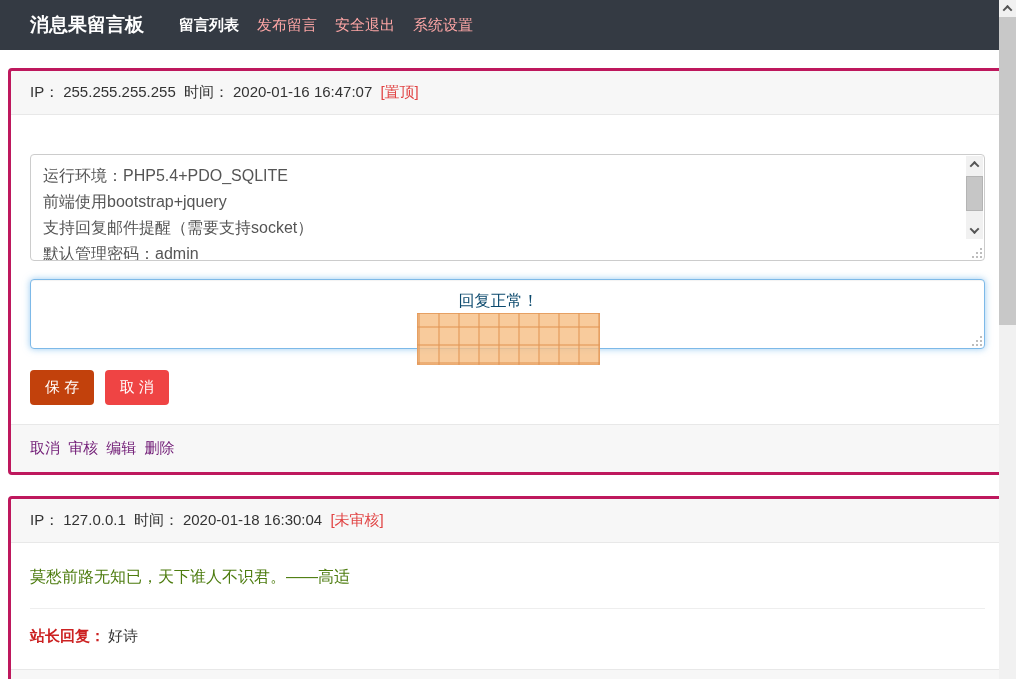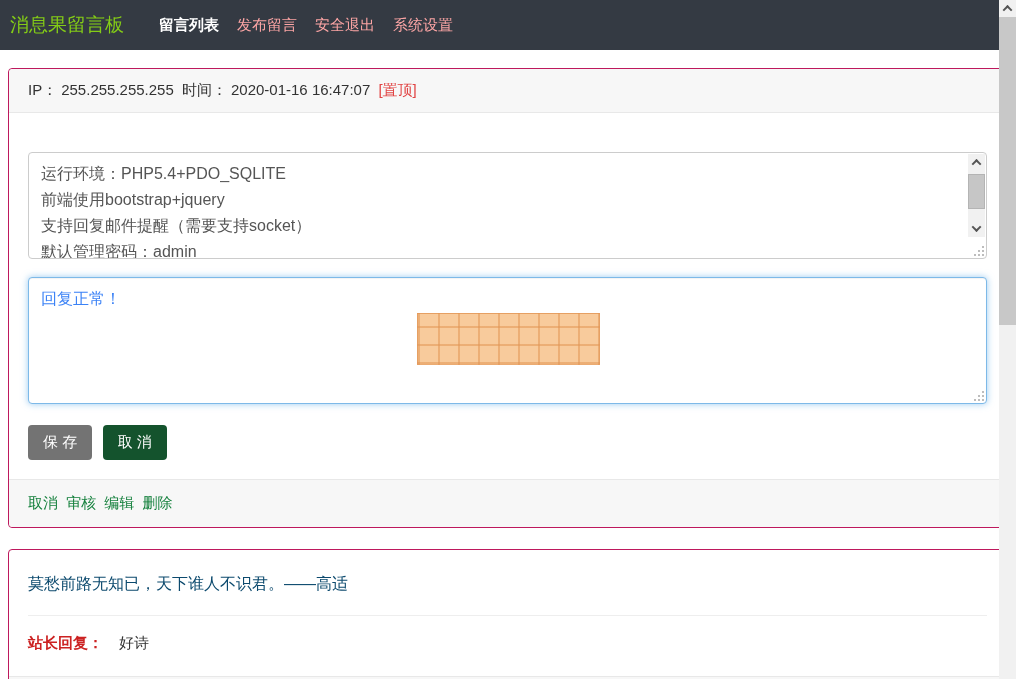--- a/index.html
+++ b/index.html
@@ -7,56 +7,57 @@
   body {
     width:1016px; height:679px; overflow:hidden; position:relative;
     background:#fff; font-family:"Liberation Sans","DejaVu Sans",sans-serif;
     color:#333;
   }
   
   .navbar {
     height:50px; width:999px; background:#343a43;
     display:flex; align-items:center; padding:0 10px;
   }
-  .brand { color:#84cc16; font-size:19px; font-weight:normal; margin-right:26px; cursor:pointer; }
+  .brand { color:#ffffff; font-size:19px; font-weight:bold; margin-right:26px; cursor:pointer;margin-left:20px; }
   .nav-items { display:flex; align-items:center;text-align:right; }
   .nav-item { font-size:15px; color:#fca5a5; padding:8px 9px; cursor:pointer; }
   .nav-item.active { color:#fff; font-weight:bold; }
   
   .card {
-    margin:18px 9px 0 8px; border:1px solid #be185d; border-radius:4px;
+    margin:18px 9px 0 8px; border:3px solid #be185d; border-radius:4px;
     background:#fff;
   }
   .card + .card { margin-top:21px; }
   .card-header {
     background:#f7f7f7; border-bottom:1px solid #e8e8e8;
     border-radius:4px 4px 0 0; padding:12px 19px; font-size:15px; color:#333;
   }
   .card-header span { margin-right:4px; }
   .badge-red { color:#e14444; }
   .card-body { padding:19px; }
   .card-footer {
     background:#f7f7f7; border-top:1px solid #e8e8e8;
     border-radius:0 0 4px 4px; padding:14px 19px; font-size:15px;
   }
-  .card-footer a { color:#15803d; text-decoration:none; margin-right:4px; cursor:pointer; }
+  .card-footer a { color:#701a75; text-decoration:none; margin-right:4px; cursor:pointer; }
   
   .ta-wrap { position:relative; }
   textarea {
     display:block; width:100%; resize:none; outline:none;
     font-family:"Liberation Sans","DejaVu Sans",sans-serif;
     font-size:16px; line-height:26px; color:#555;
     border:1px solid #ccc; border-radius:4px; padding:8px 30px 8px 12px;
     overflow:hidden;
   }
   .ta-content { height:107px;margin-top:20px; }
   .ta-reply {
-    height:127px; margin-top:18px; color:#3b82f6;
+    height:70px; margin-top:18px; color:#0c4a6e;
     border:1px solid #7db9e8;
     box-shadow: inset 0 1px 1px rgba(0,0,0,.05), 0 0 7px rgba(102,175,233,.65);
+    text-align: center;
   }
   
   .ta-sb {
     position:absolute; top:2px; right:2px; bottom:22px; width:17px;
     background:#f1f1f1; border-radius:0 3px 0 0;
   }
   .sb-btn {
     position:absolute; left:0; width:17px; height:17px; background:#f1f1f1;
     display:flex; align-items:center; justify-content:center; cursor:pointer;
   }
@@ -76,27 +77,27 @@
     box-shadow: 0 -4px 0 #bdbdbd, 0 -8px 0 #bdbdbd,
                 -4px 0 0 #bdbdbd, -8px 0 0 #bdbdbd, -4px -4px 0 #bdbdbd;
   }
   
   .btn-row { margin-top:21px; }
   .btn {
     display:inline-block; border:none; border-radius:4px; color:#fff;
     font-size:15px; padding:8px 15px; cursor:pointer; margin-right:6px;
     font-family:inherit;
   }
-  .btn-primary { background:#737373; }
-  .btn-danger { background:#14532d; }
+  .btn-primary { background:#c2410c; }
+  .btn-danger { background:#ef4444; }
   
-  .msg-text { font-size:16px; color:#0c4a6e; padding:5px 0 2px 0; }
+  .msg-text { font-size:16px; color:#4d7c0f; padding:5px 0 2px 0; }
   .divider { border:none; border-top:1px solid #eee; margin:18px 0; }
   .reply-line { font-size:15px; color:#333; padding-bottom:4px; }
-  .reply-label { color:#cc2222; font-weight:bold; margin-right:16px; }
+  .reply-label { color:#cc2222; font-weight:bold; margin-right:3px; }
   
   .page-scrollbar {
     position:absolute; top:0; right:0; width:17px; height:679px;
     background:#f1f1f1; z-index:50;
   }
   .page-scrollbar .sb-thumb {
     position:absolute; left:0; top:17px; width:17px; height:308px;
     background:#c8c8c8; cursor:pointer;
   }
   
@@ -157,20 +158,25 @@
   </div>
   <div class="card-footer">
     <a>取消</a>
     <a>审核</a>
     <a>编辑</a>
     <a>删除</a>
   </div>
 </div>
 
 <div class="card">
+  <div class="card-header">
+    <span>IP：</span><span>127.0.0.1</span>
+    <span>时间：</span><span>2020-01-18 16:30:04</span>
+    <span class="badge-red">[未审核]</span>
+  </div>
   <div class="card-body">
     <div class="msg-text">莫愁前路无知已，天下谁人不识君。——高适</div>
     <hr class="divider">
     <div class="reply-line">
       <span class="reply-label">站长回复：</span><span>好诗</span>
     </div>
   </div>
   <div class="card-footer"></div>
 </div>
 

